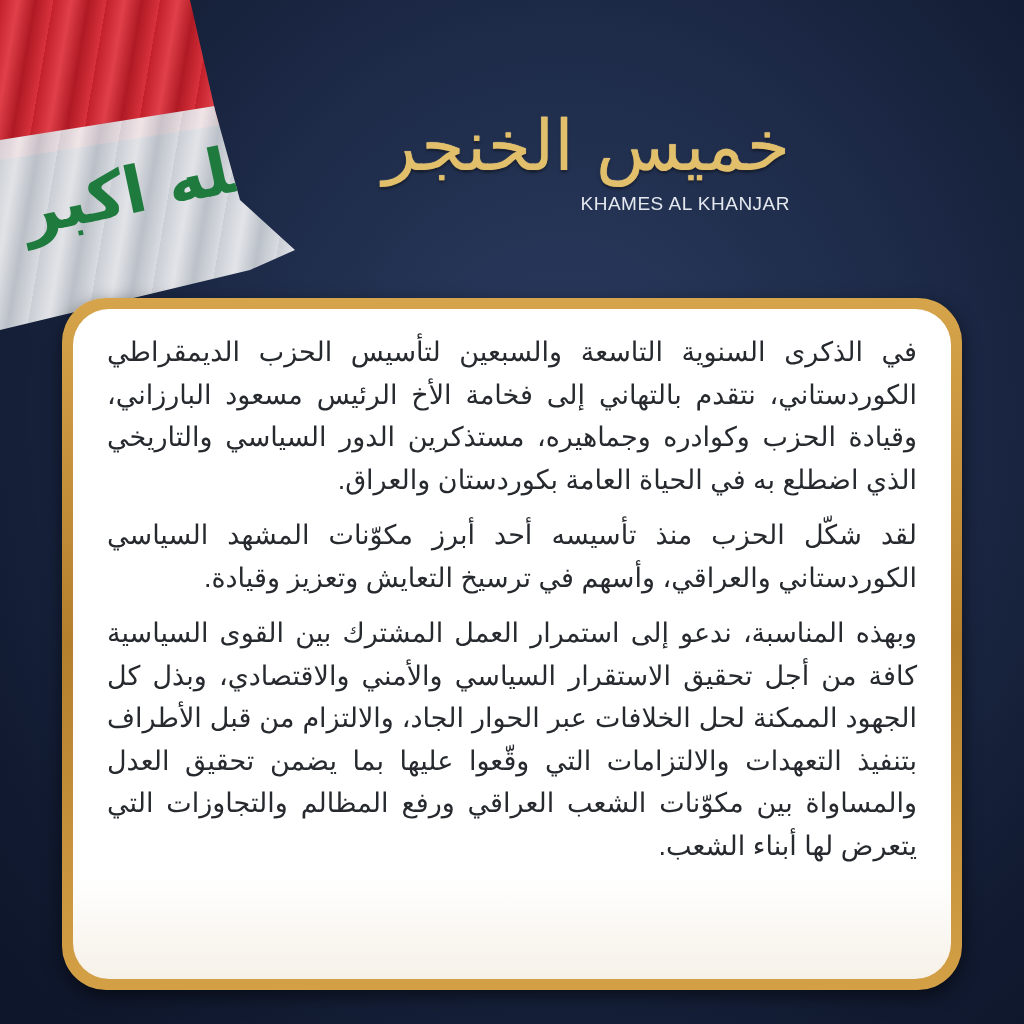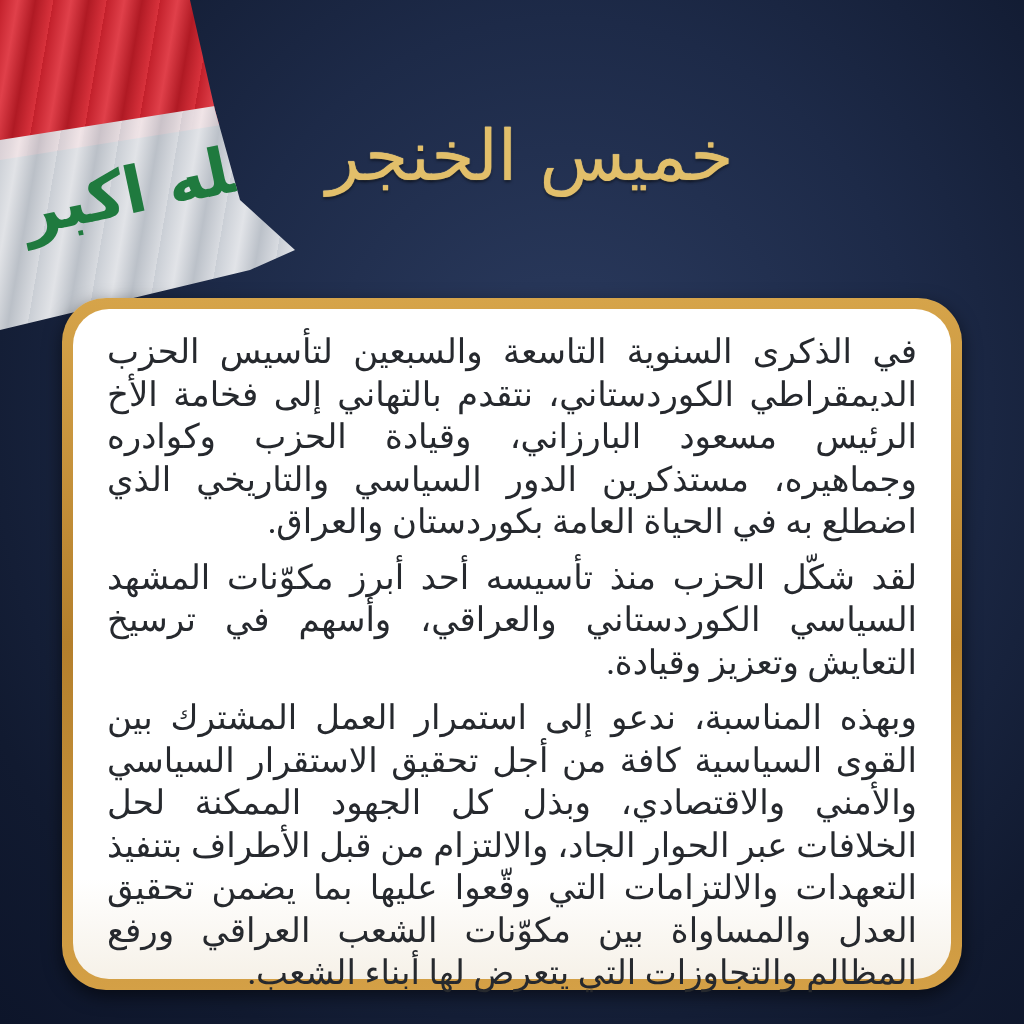--- a/index.html
+++ b/index.html
@@ -47,23 +47,23 @@
       font-size: 64px;
       font-weight: bold;
       direction: rtl;
       transform: rotate(-12deg);
       white-space: nowrap;
       font-family: "DejaVu Sans", sans-serif;
     }
     .logo {
       position: absolute;
       left: 270px;
-      top: 116px;
+      top: 106px;
       width: 520px;
-      text-align: center;
+      text-align: right;
     }
     .logo-ar {
       color: #e2bf6a;
       font-size: 70px;
       font-family: "DejaVu Serif", serif;
       direction: rtl;
       text-shadow: 0 2px 3px rgba(0,0,0,0.5), 0 0 1px #f8e4a8;
       line-height: 1.15;
       letter-spacing: 2px;
     }
@@ -92,37 +92,38 @@
       border-radius: 36px;
       background: linear-gradient(180deg, #ffffff 0%, #ffffff 85%, #f6f1e8 100%);
       box-sizing: border-box;
       padding: 22px 34px 20px 34px;
       direction: rtl;
       text-align: justify;
       text-align-last: right;
     }
     .para {
       color: #26292e;
-      font-size: 34px;
+      font-size: 27px;
       line-height: 42.5px;
       margin: 0 0 13px 0;
-      font-family: Liberation Serif, serif;
+      font-family: Liberation Sans, sans-serif;
     }
   </style>
 </head>
 <body>
 
 <div class="flag">
   <div class="red"></div>
   <div class="white"></div>
   <div class="takbir">الله اكبر</div>
 </div>
 
 <div class="logo">
   <div class="logo-ar">خميس الخنجر</div>
+  <div class="logo-en">KHAMES AL KHANJAR</div>
 </div>
 
 <div class="card">
   <div class="card-inner">
     <p class="para">في الذكرى السنوية التاسعة والسبعين لتأسيس الحزب الديمقراطي الكوردستاني، نتقدم بالتهاني إلى فخامة الأخ الرئيس مسعود البارزاني، وقيادة الحزب وكوادره وجماهيره، مستذكرين الدور السياسي والتاريخي الذي اضطلع به في الحياة العامة بكوردستان والعراق.</p>
     <p class="para">لقد شكّل الحزب منذ تأسيسه أحد أبرز مكوّنات المشهد السياسي الكوردستاني والعراقي، وأسهم في ترسيخ التعايش وتعزيز وقيادة.</p>
     <p class="para">وبهذه المناسبة، ندعو إلى استمرار العمل المشترك بين القوى السياسية كافة من أجل تحقيق الاستقرار السياسي والأمني والاقتصادي، وبذل كل الجهود الممكنة لحل الخلافات عبر الحوار الجاد، والالتزام من قبل الأطراف بتنفيذ التعهدات والالتزامات التي وقّعوا عليها بما يضمن تحقيق العدل والمساواة بين مكوّنات الشعب العراقي ورفع المظالم والتجاوزات التي يتعرض لها أبناء الشعب.</p>
   </div>
 </div>
 

